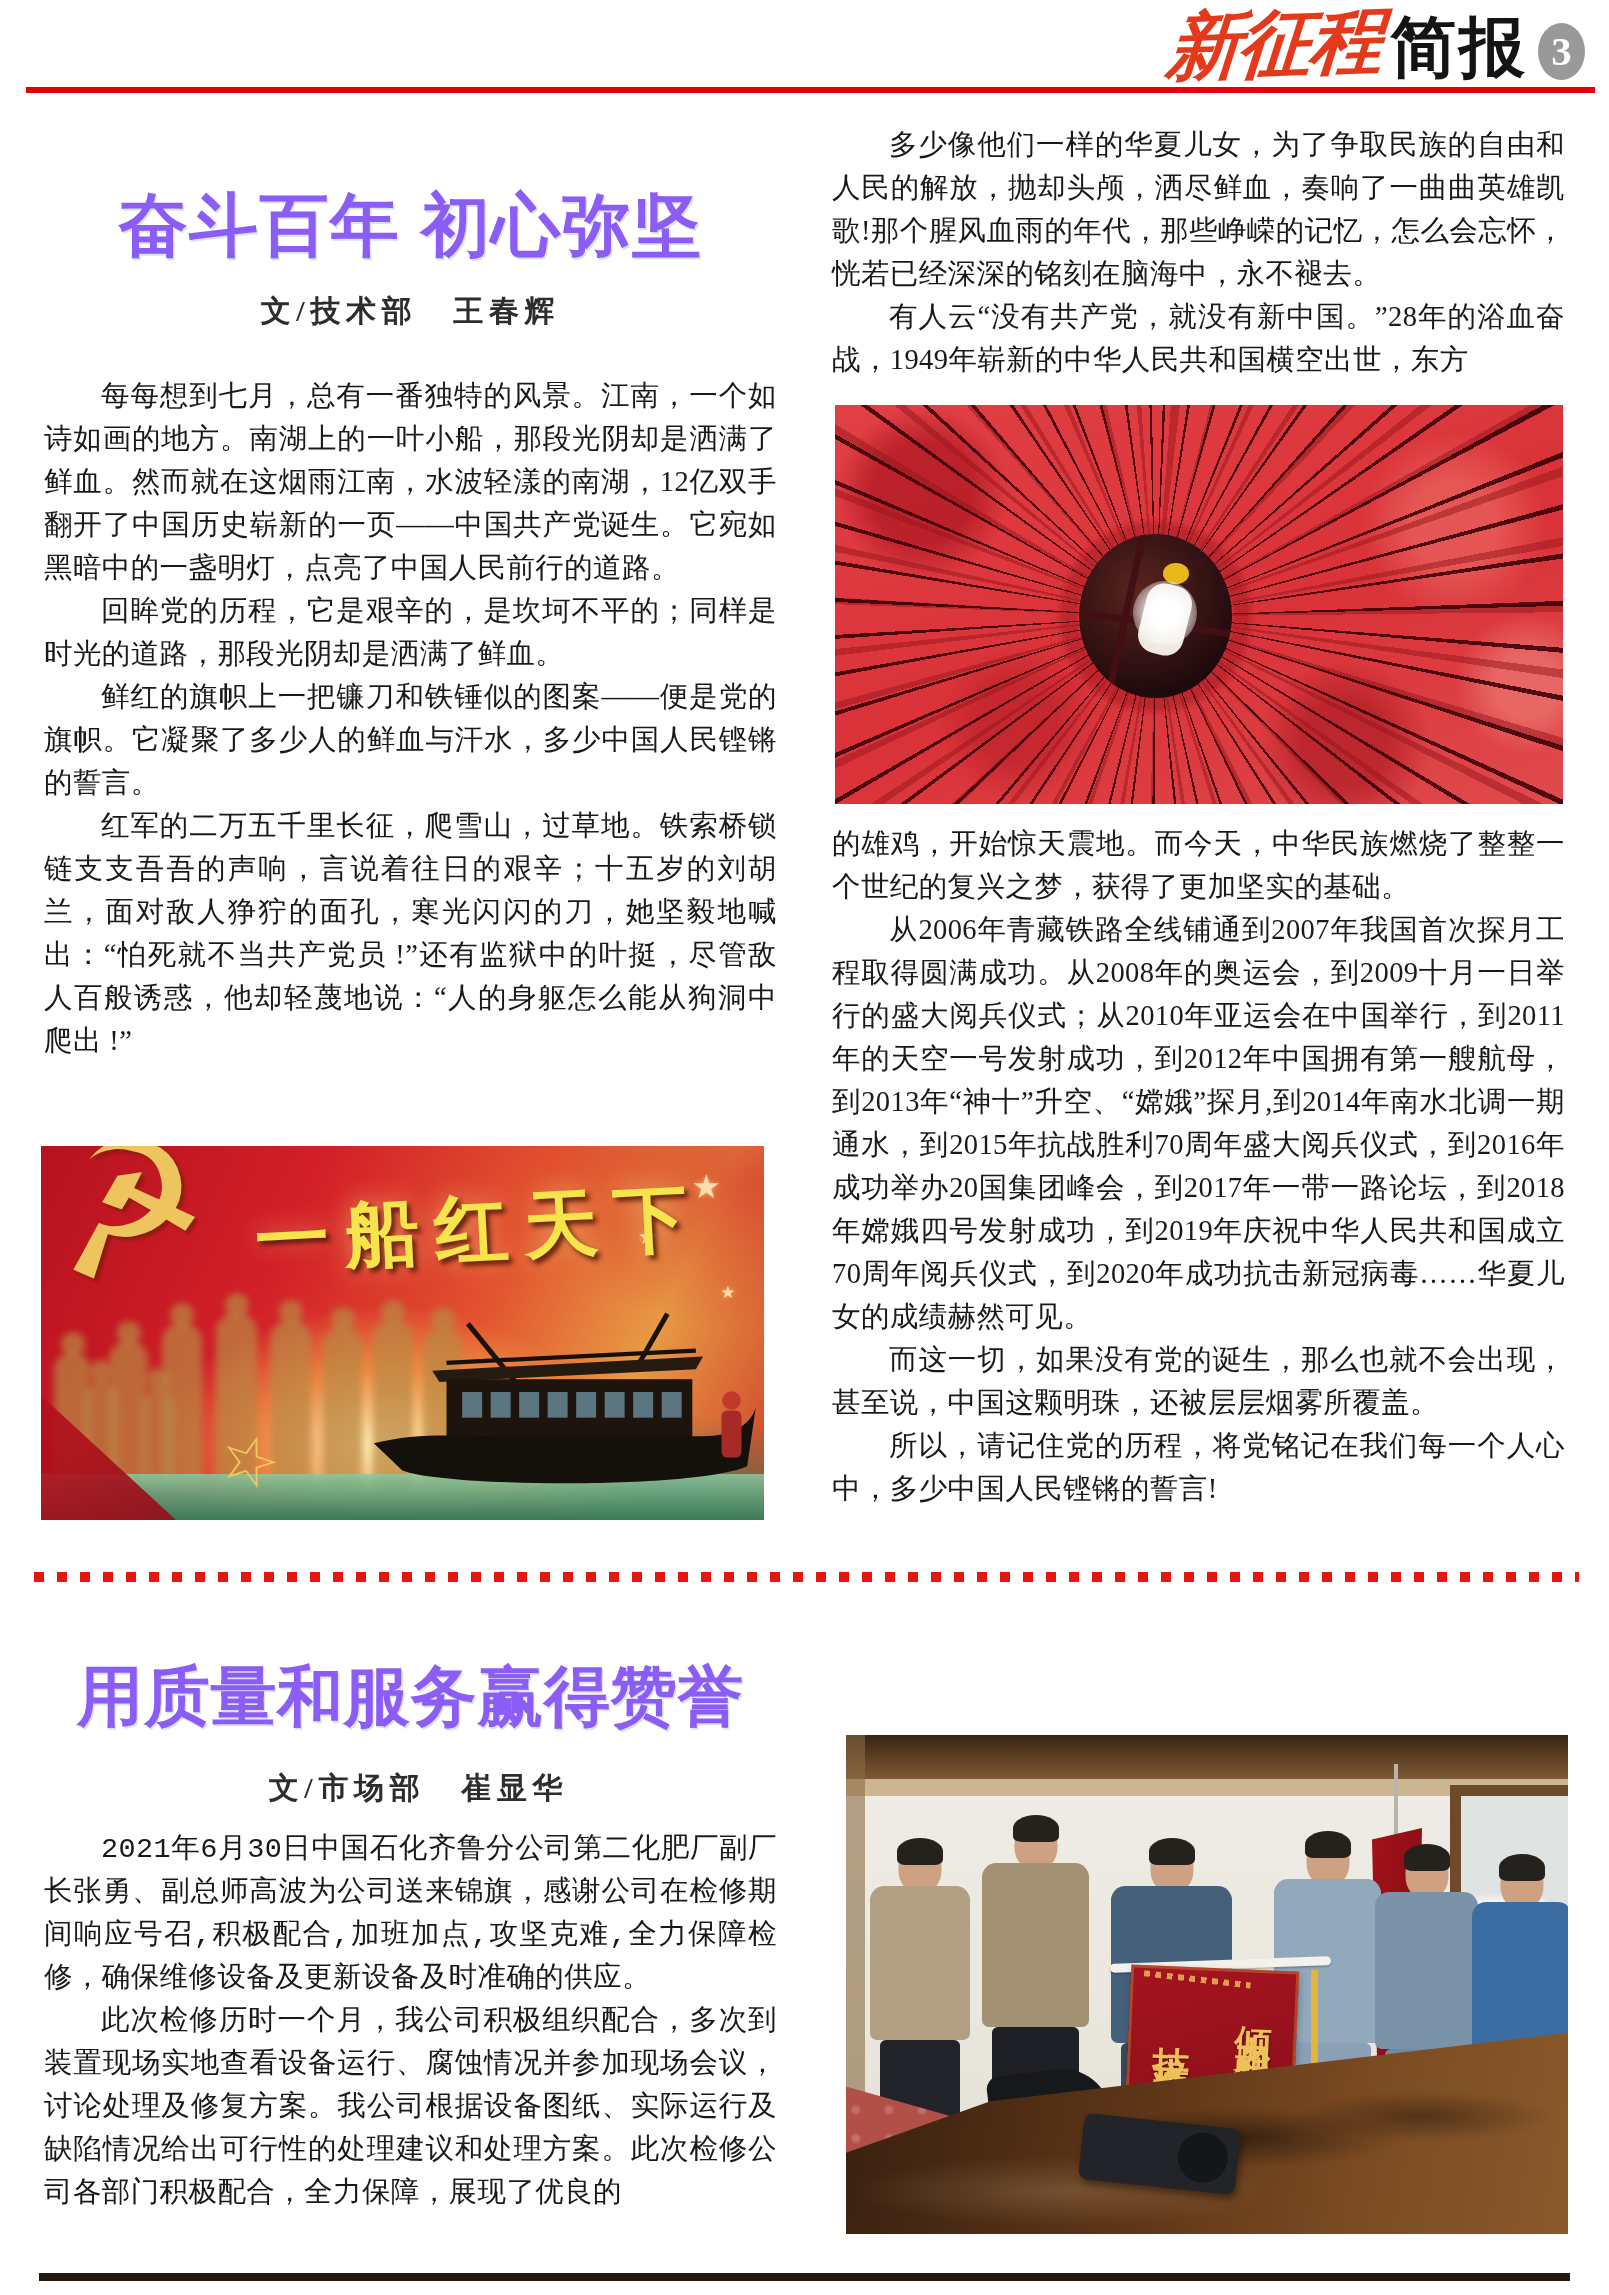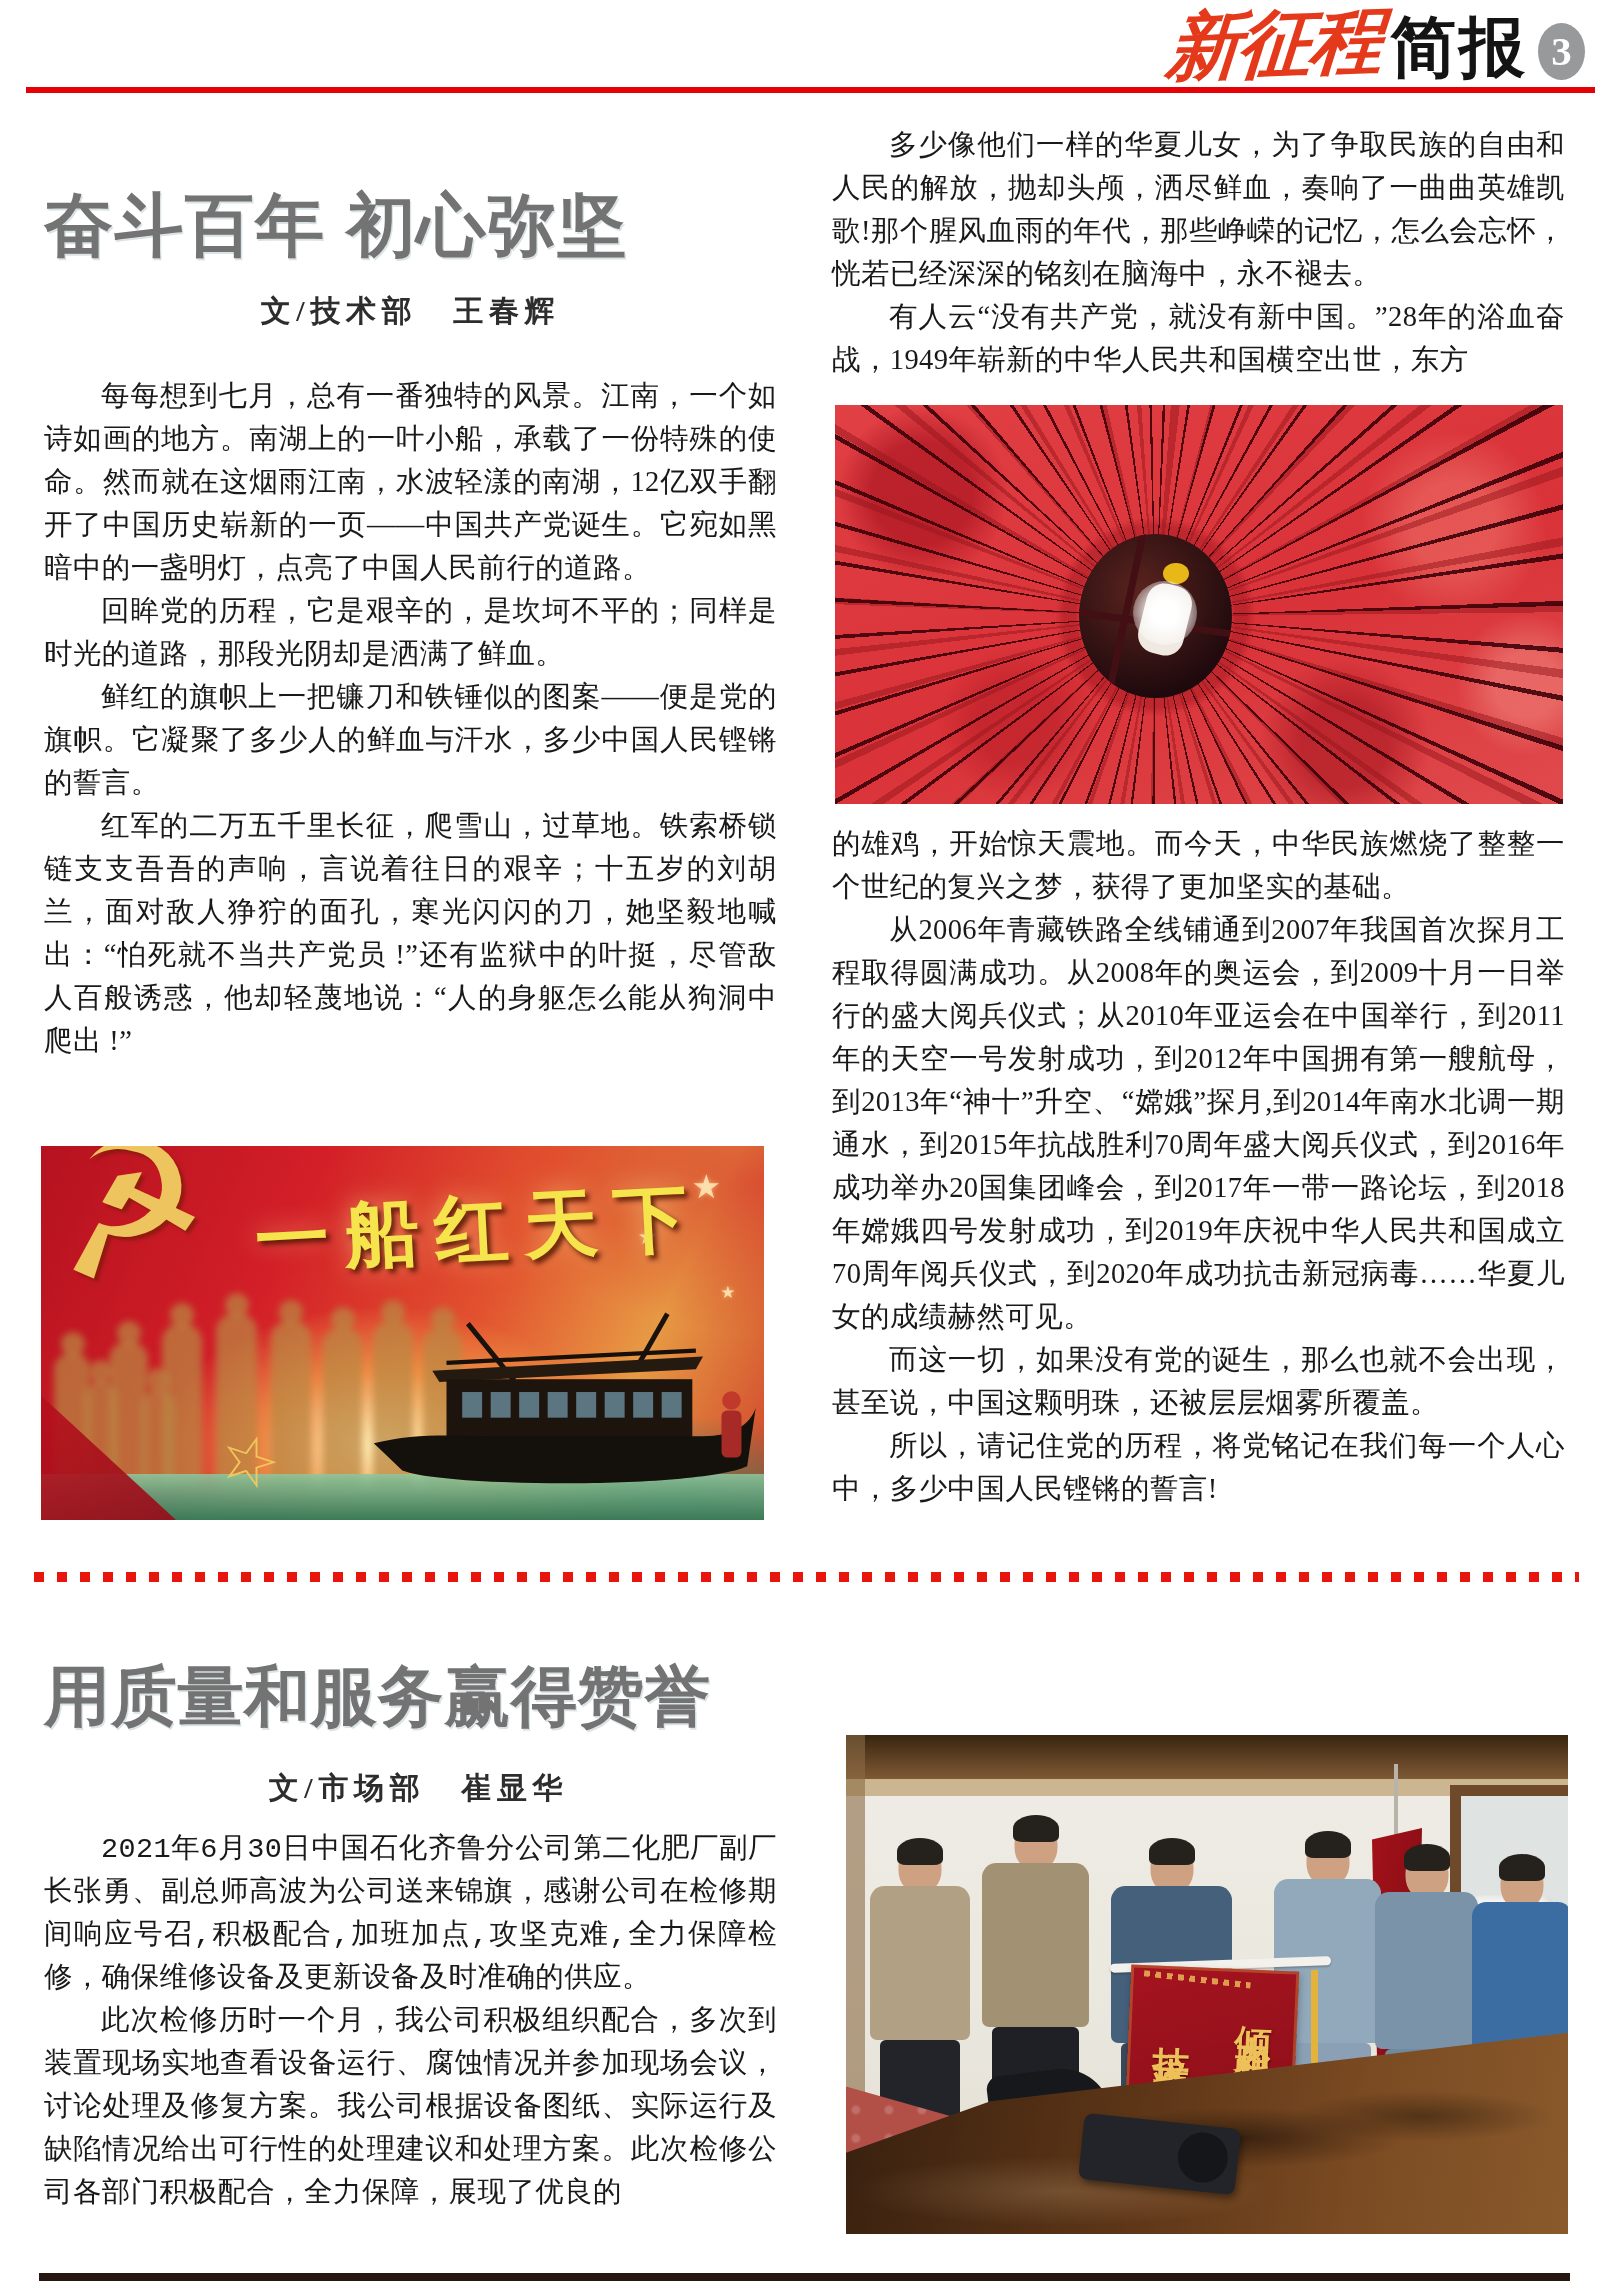--- a/index.html
+++ b/index.html
@@ -15,22 +15,22 @@
   .page-badge{width:47px;height:57px;border-radius:50%;background:#97999b;display:flex;align-items:center;
      justify-content:center;margin-bottom:1.4px;}
   .page-badge span{font-family:"Liberation Serif","DejaVu Serif",serif;font-weight:700;font-size:41px;color:#ffffff;}
   .header-rule{position:absolute;top:87px;left:26px;width:1569px;height:6.4px;background:#e60008;}
 
   
   .col{position:absolute;width:733px;}
   .body-text p{margin:0;font-size:28.5px;line-height:43px;text-align:justify;color:#191919;
      text-indent:2em;letter-spacing:0.4px;}
   .body-text p.noindent{text-indent:0;}
-  h1.art-title{margin:0;text-align:left;font-family:"Liberation Sans","DejaVu Sans",sans-serif;
-     font-weight:900;color:#737373;text-shadow:1.4px 2.1px 0 rgba(10,70,85,.15);}
+  h1.art-title{margin:0;text-align:center;font-family:"Liberation Sans","DejaVu Sans",sans-serif;
+     font-weight:900;color:#8b5cf6;text-shadow:1.4px 2.1px 0 rgba(10,70,85,.15);}
   .byline{text-align:center;font-size:30px;font-weight:700;letter-spacing:5.7px;color:#2d2d2d;}
 
   
   .dotted-rule{position:absolute;top:1572px;left:34px;width:1545px;height:10px;
      background:repeating-linear-gradient(90deg,#e8150c 0 10px,transparent 10px 23px);}
   .footer-rule{position:absolute;top:2273px;left:39px;width:1531px;height:7.8px;background:#241811;}
 
   
   .img-boat{position:absolute;left:41px;top:1146px;width:723px;height:374px;overflow:hidden;
      background:
@@ -153,21 +153,21 @@
     <span class="page-badge">
       <span>3</span>
     </span>
   </div>
   <div class="header-rule"></div>
 
   <h1 class="art-title col" style="left:44px;top:180px;font-size:69px;letter-spacing:1.4px;">奋斗百年 初心弥坚</h1>
   <div class="byline col" style="left:44px;top:291px;">文/技术部　王春辉</div>
 
   <div class="col body-text" style="left:44px;top:374px;">
-    <p>每每想到七月，总有一番独特的风景。江南，一个如诗如画的地方。南湖上的一叶小船，承载了一份特殊的使命。然而就在这烟雨江南，水波轻漾的南湖，12亿双手翻开了中国历史崭新的一页——中国共产党诞生。它宛如黑暗中的一盏明灯，点亮了中国人民前行的道路。</p>
+    <p>每每想到七月，总有一番独特的风景。江南，一个如诗如画的地方。南湖上的一叶小船，那段光阴却是洒满了鲜血。然而就在这烟雨江南，水波轻漾的南湖，12亿双手翻开了中国历史崭新的一页——中国共产党诞生。它宛如黑暗中的一盏明灯，点亮了中国人民前行的道路。</p>
     <p>回眸党的历程，它是艰辛的，是坎坷不平的；同样是时光的道路，那段光阴却是洒满了鲜血。</p>
     <p>鲜红的旗帜上一把镰刀和铁锤似的图案——便是党的旗帜。它凝聚了多少人的鲜血与汗水，多少中国人民铿锵的誓言。</p>
     <p>红军的二万五千里长征，爬雪山，过草地。铁索桥锁链支支吾吾的声响，言说着往日的艰辛；十五岁的刘胡兰，面对敌人狰狞的面孔，寒光闪闪的刀，她坚毅地喊出：“怕死就不当共产党员 !”还有监狱中的叶挺，尽管敌人百般诱惑，他却轻蔑地说：“人的身躯怎么能从狗洞中爬出 !”</p>
   </div>
 
   <div class="img-boat">
     <span class="boat-emblem">☭</span>
     <span class="star-tr" style="right:43px;top:21.4px;font-size:33px;">★</span>
     <span class="star-tr" style="right:107px;top:78px;font-size:21.4px;">★</span>
     <span class="star-tr" style="right:28.5px;top:136px;font-size:17px;">★</span>

